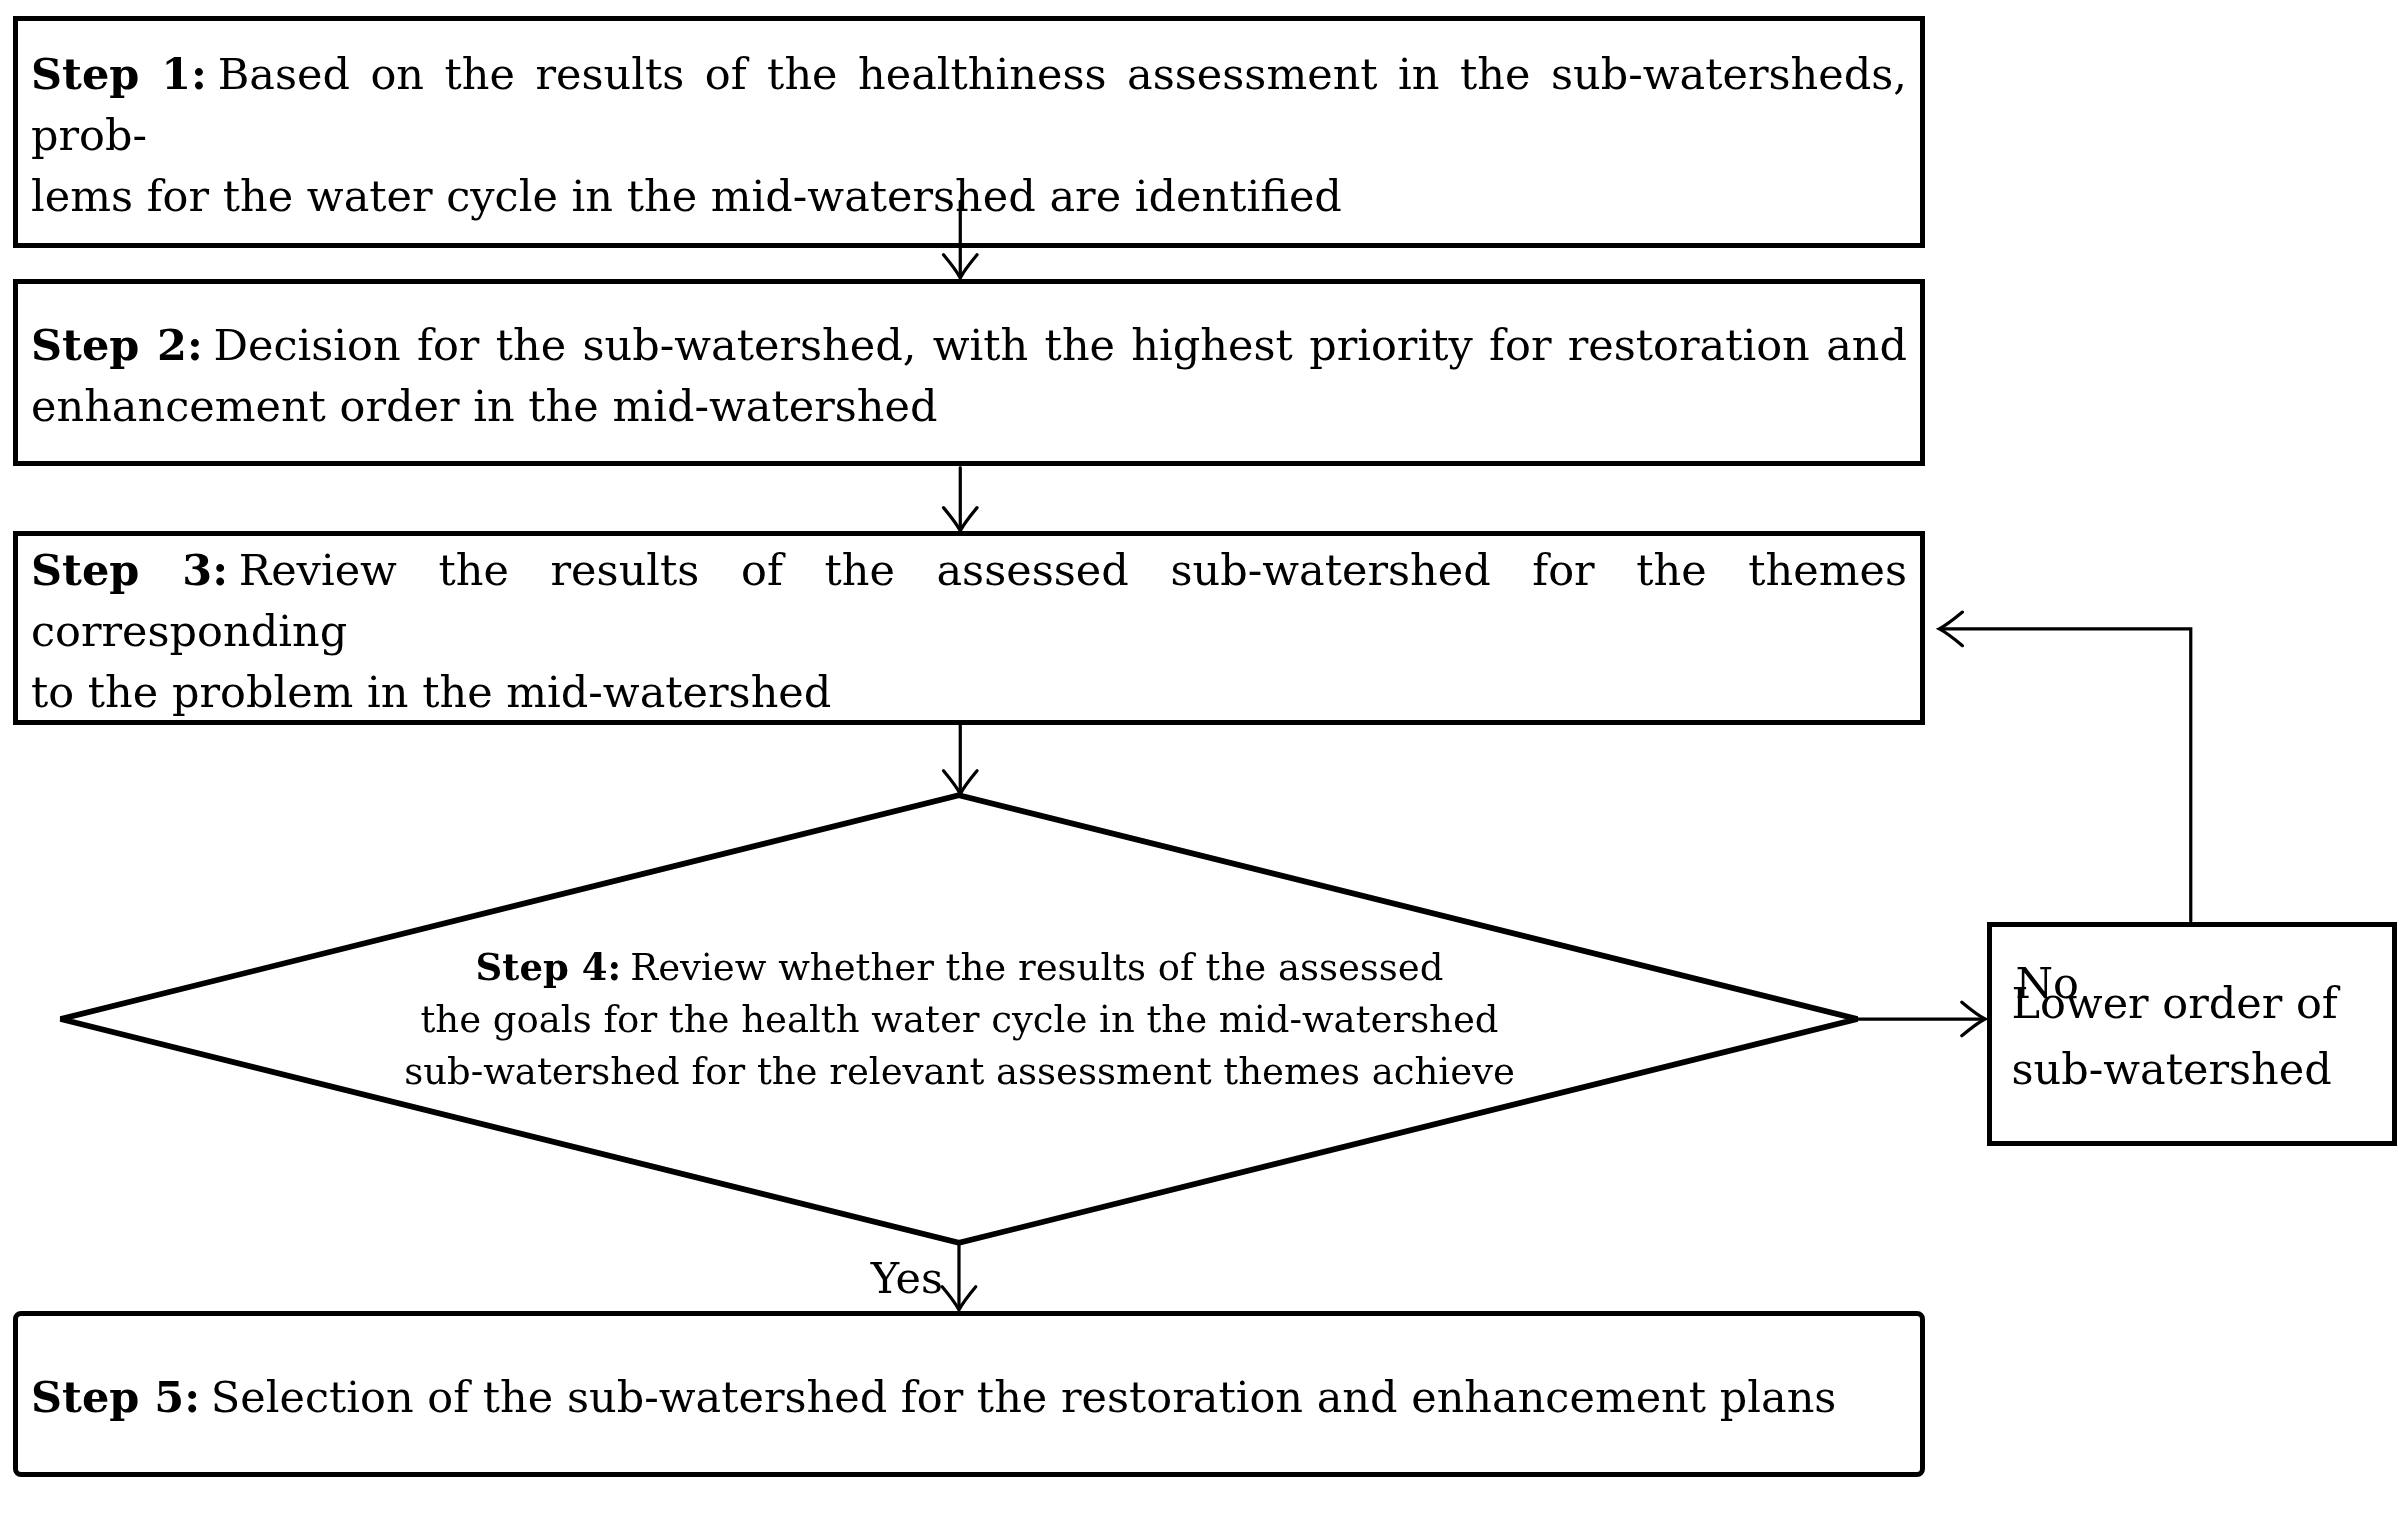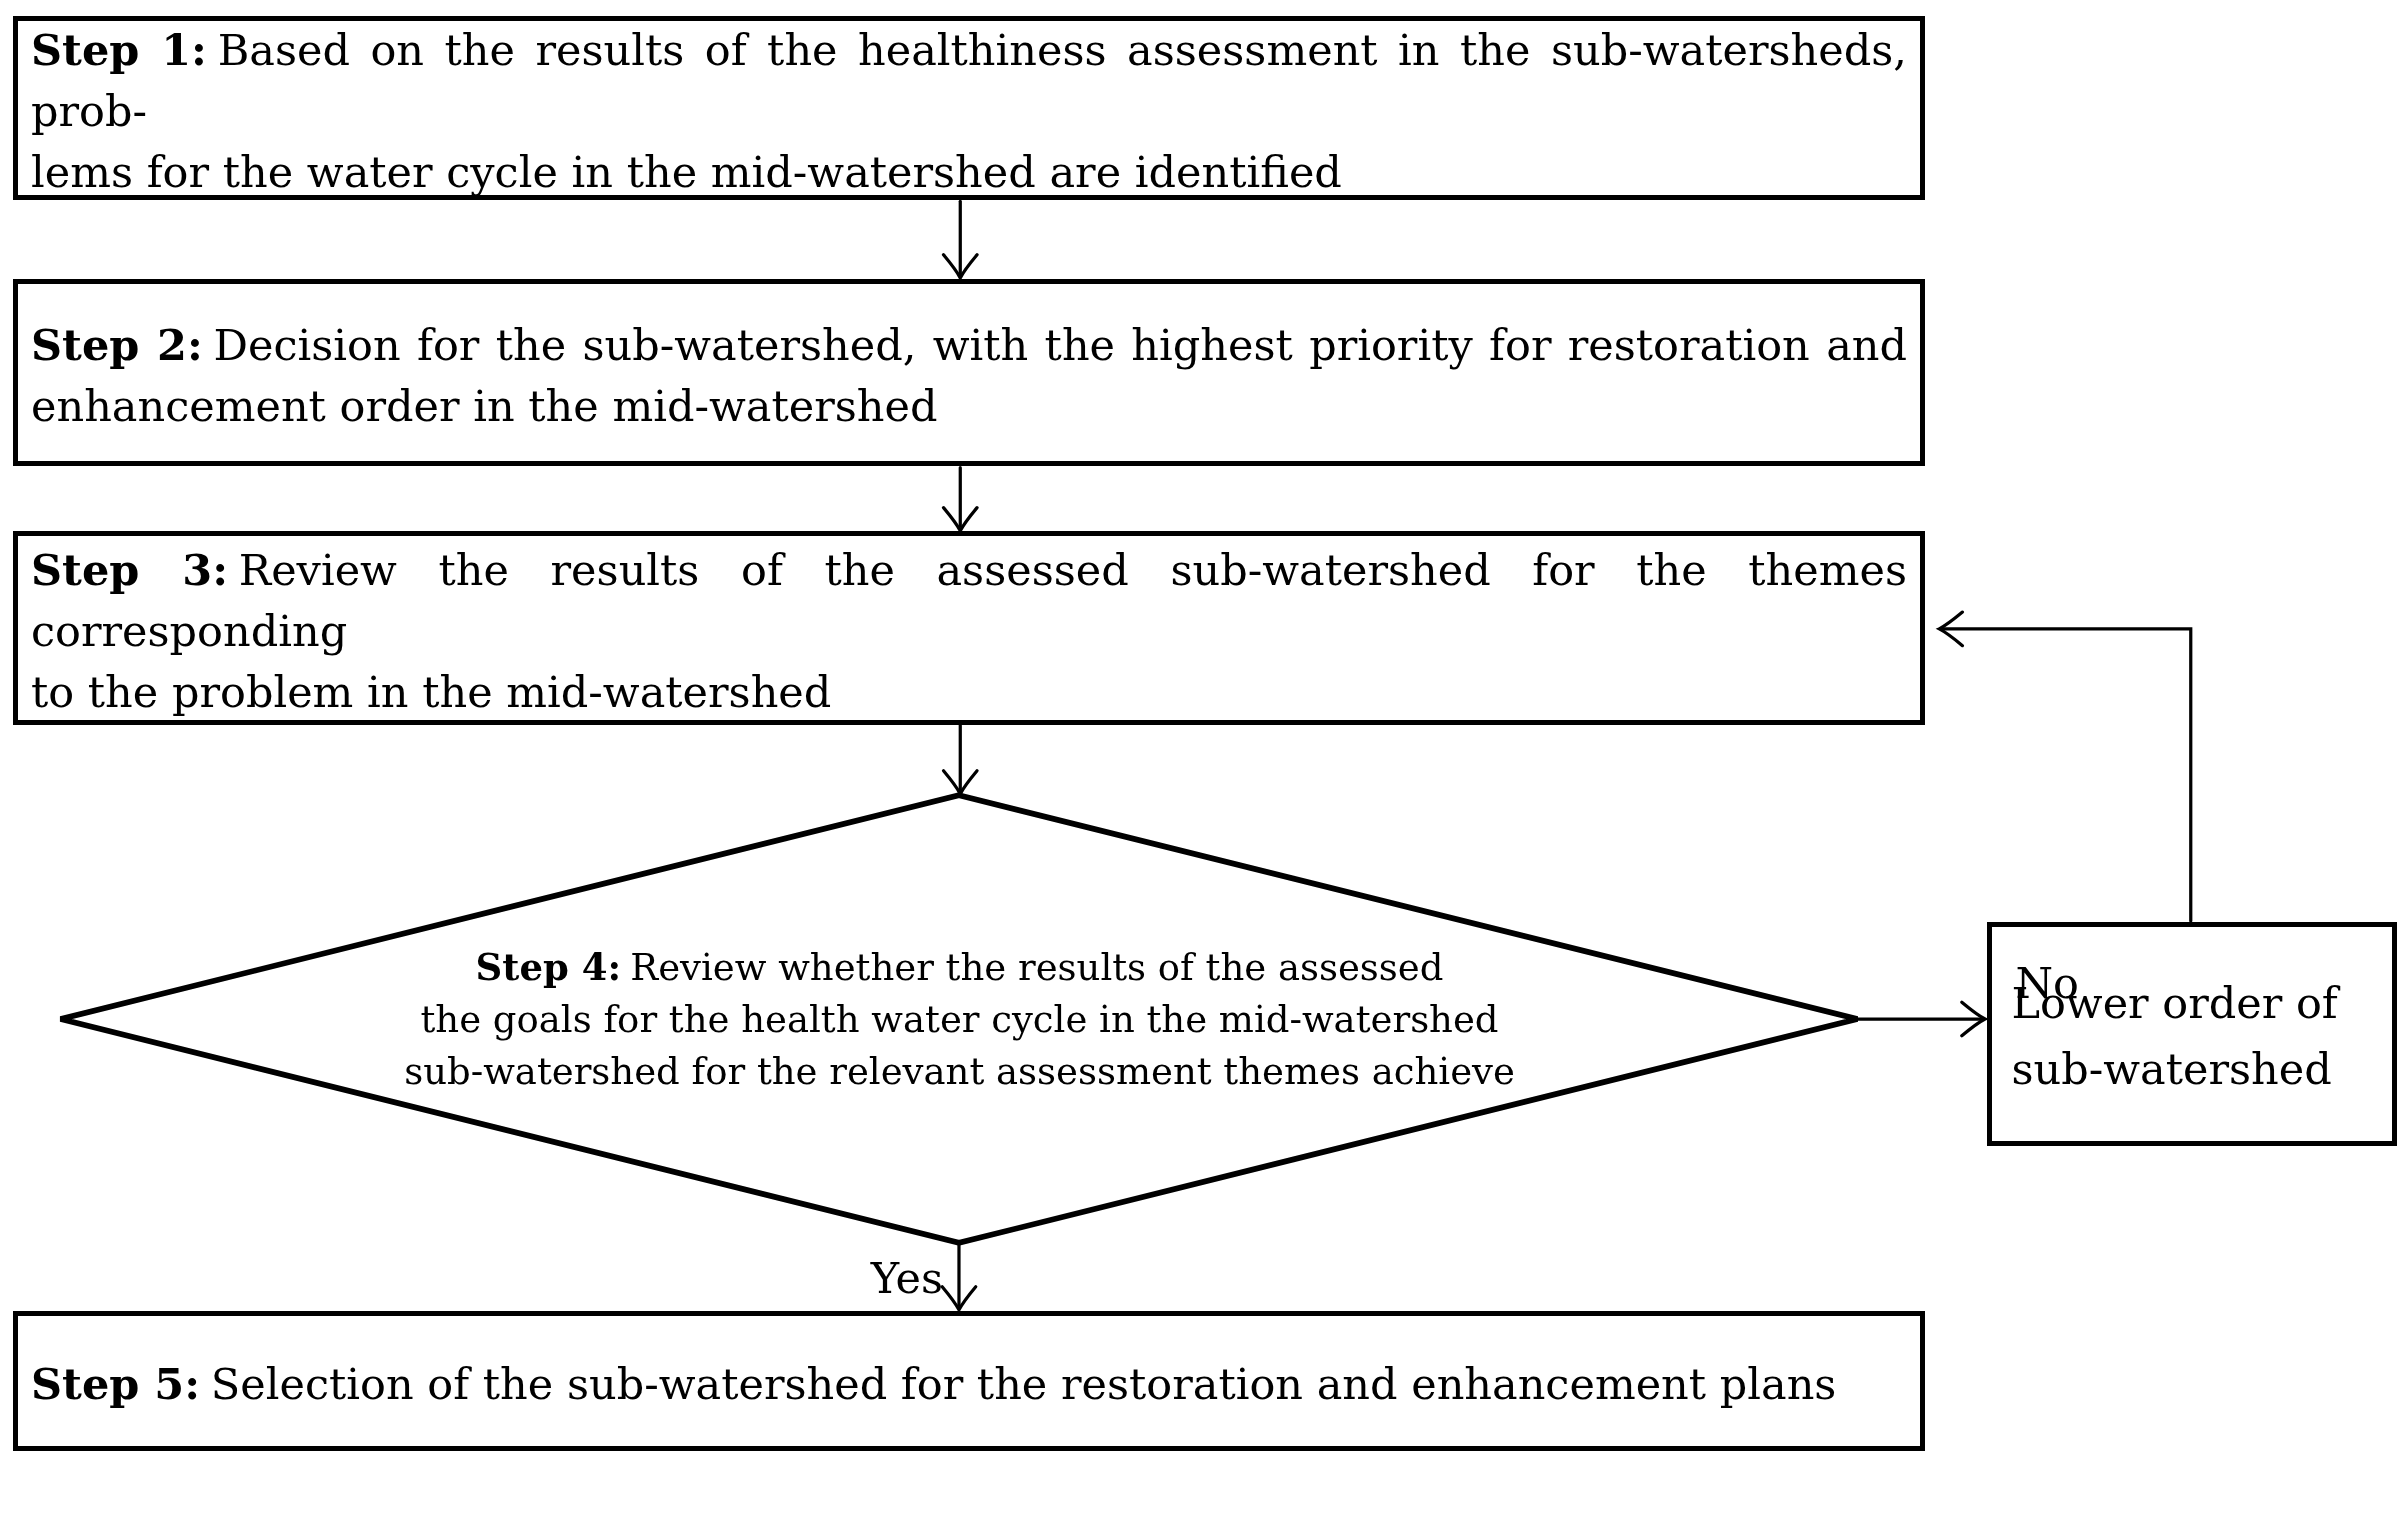--- a/index.html
+++ b/index.html
@@ -89,36 +89,36 @@
     top: 1257px;
     width: 98px;
     text-align: right;
   }
 </style>
 </head>
 <body>
 
 <div class="canvas">
 
-  <div class="node wide-box" style="top:16px; height:184px;">
+  <div class="node wide-box" style="top:16px; height:232px;">
     <div class="tline just"><span class="stepname">Step 1:</span><span>Based on the results of the healthiness assessment in the sub-watersheds, prob-</span></div>
     <div class="tline">lems for the water cycle in the mid-watershed are identified</div>
   </div>
 
   <div class="node wide-box" style="top:279px; height:187px;">
     <div class="tline just"><span class="stepname">Step 2:</span><span>Decision for the sub-watershed, with the highest priority for restoration and</span></div>
     <div class="tline">enhancement order in the mid-watershed</div>
   </div>
 
   <div class="node wide-box" style="top:531px; height:194px;">
     <div class="tline just"><span class="stepname">Step 3:</span><span>Review the results of the assessed sub-watershed for the themes corresponding</span></div>
     <div class="tline">to the problem in the mid-watershed</div>
   </div>
 
-  <div class="node wide-box" style="top:1311px; height:140px;">
+  <div class="node wide-box" style="top:1311px; height:166px;border-radius:8px;">
     <div class="tline"><span class="stepname">Step 5:</span><span>Selection of the sub-watershed for the restoration and enhancement plans</span></div>
   </div>
 
   <div class="node lower-box">
     <div class="tline">Lower order of</div>
     <div class="tline">sub-watershed</div>
   </div>
 
   <svg class="svg-layer" viewBox="0 0 3723 2352" xmlns="http://www.w3.org/2000/svg">
 

